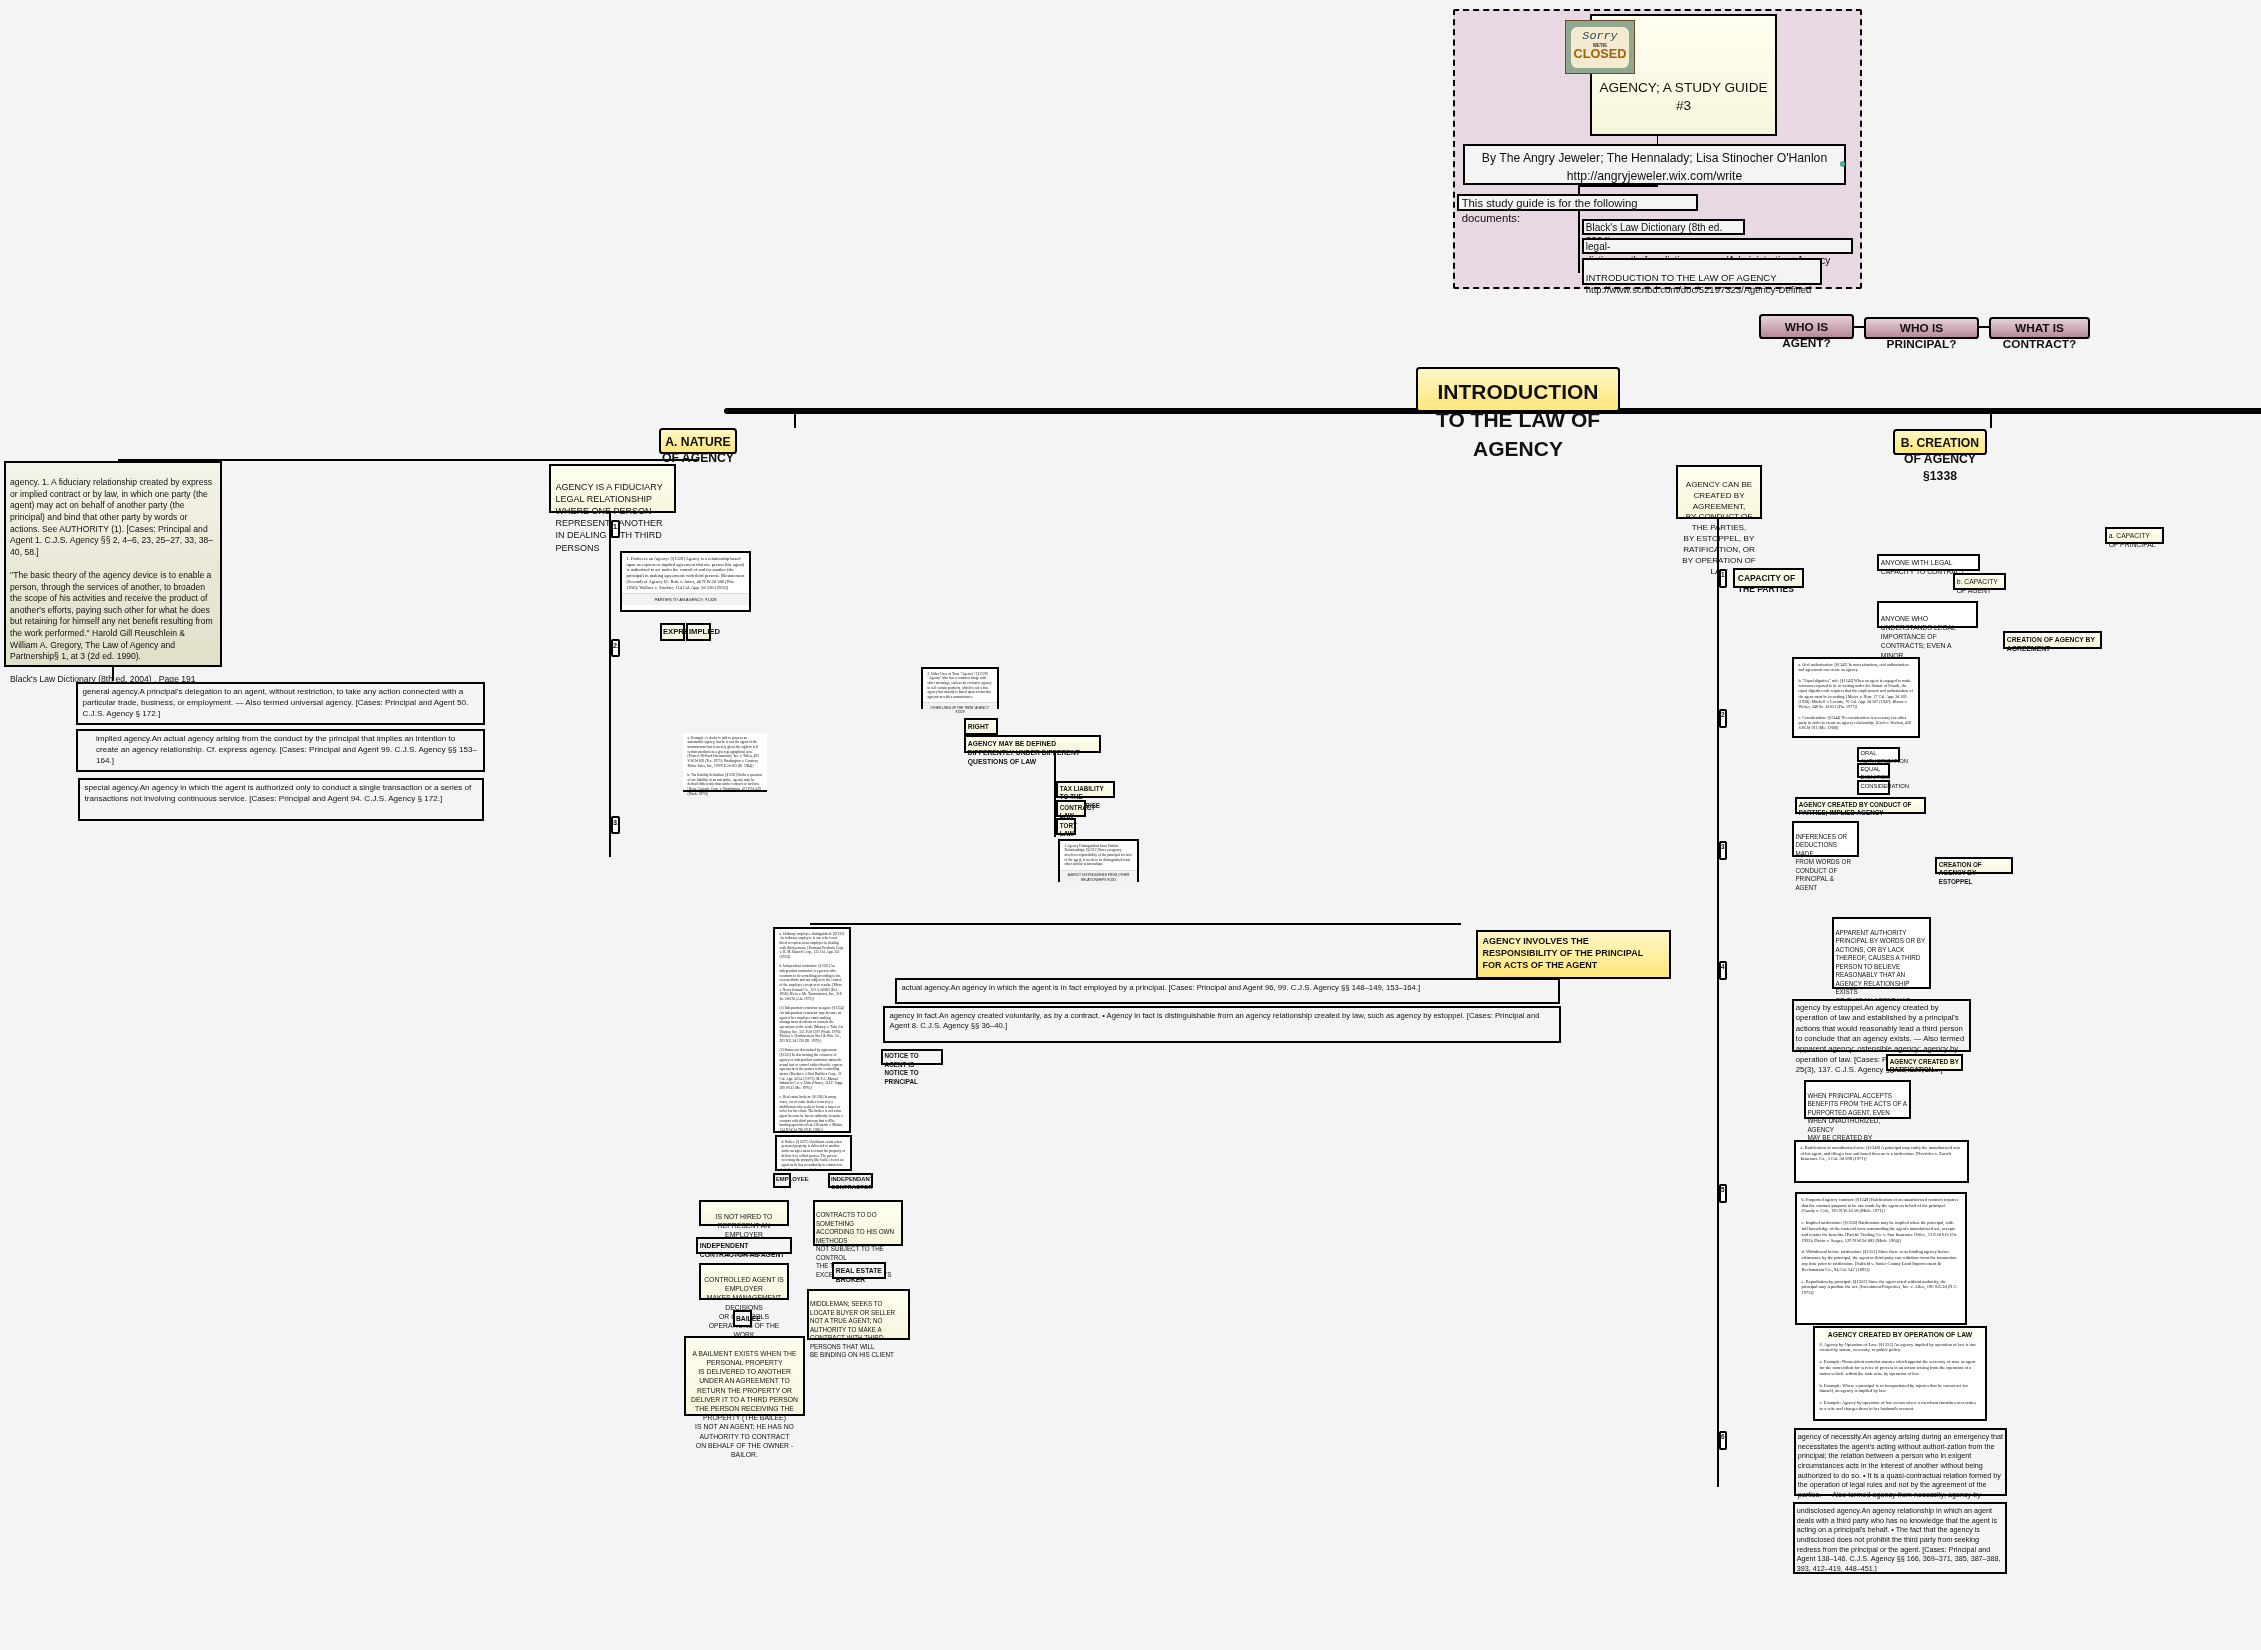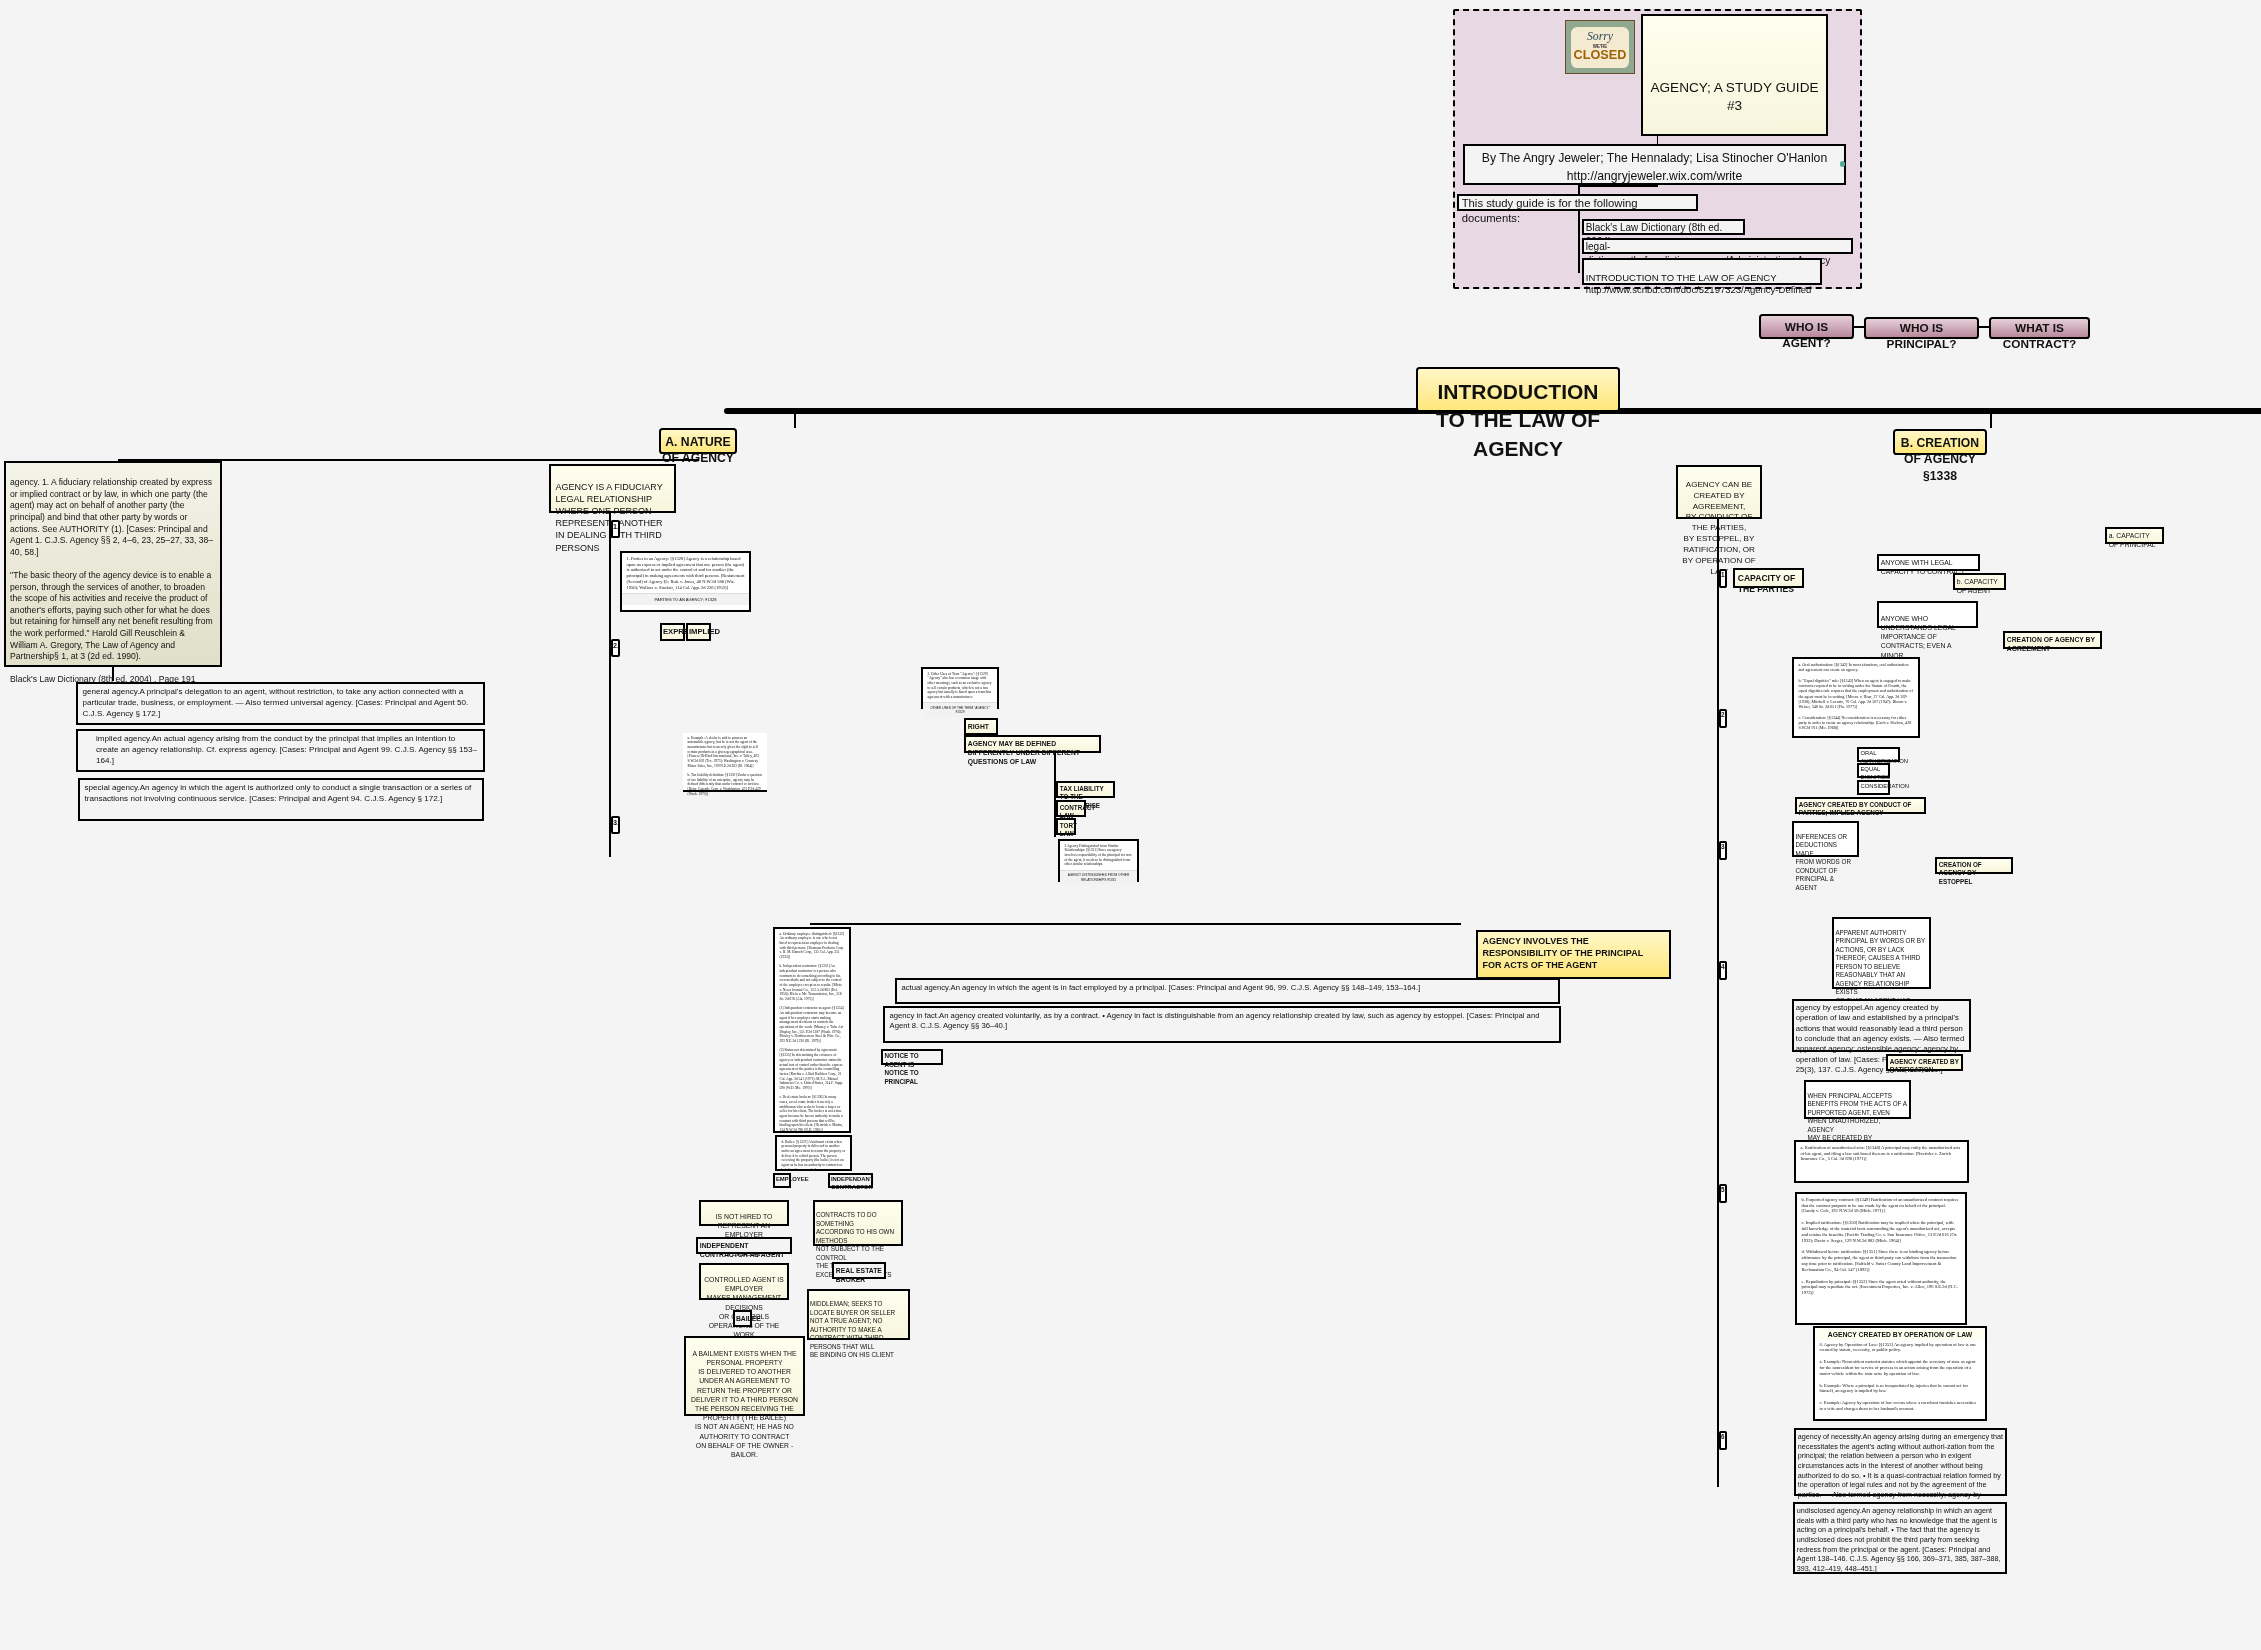--- a/index.html
+++ b/index.html
@@ -16,30 +16,30 @@
   .c { text-align:center; }
   .ln { position:absolute; background:#000; }
   .num { position:absolute; box-sizing:border-box; border:2.7px solid #000; background:#fff; font-weight:bold; text-align:center; border-radius:1.8px; }
   .cap { display:block; text-align:center; font-size:6.3px; background:#f2f2f2; margin:2.7px -4.5px -2.7px; padding:2.7px; border-top:0.5px solid #ddd; }
   .scan { font-family:"Liberation Serif", "DejaVu Serif", serif; font-size:6.8px; line-height:1.3; white-space:pre-line; }
   .pre { white-space:pre-line; }
   #header-frame { position:absolute; left:1453px; top:9px; width:409px; height:280px; background:#e8d8e3;
                   border:2.7px dashed #000; border-radius:1.8px; box-sizing:border-box; }
   .sign { position:absolute; left:1565px; top:20.4px; width:68px; height:52px; background:#8fa88f; border:1.8px solid #6b4a2a; }
   .sign-inner { position:absolute; left:5.4px; top:5.4px; right:5.4px; bottom:5.4px; background:#f3ead0; border-radius:6.3px; text-align:center; }
-  .sign-sorry { font-family:Liberation Serif, serif; font-style:italic; color:#2d4d5a; font-size:11.8px; margin-top:1.8px; }
+  .sign-sorry { font-family:Liberation Mono, monospace; font-style:italic; color:#2d4d5a; font-size:11.8px; margin-top:1.8px; }
   .sign-were { font-size:4.5px; font-weight:bold; color:#333; }
   .sign-closed { font-size:12.7px; font-weight:bold; color:#a16207; line-height:1; }
   .main-trunk { position:absolute; left:0; top:408px; width:3334px; height:6.3px; background:#000; border-radius:3.2px; }
 </style>
 </head>
 <body>
 
 <div id="header-frame"></div>
-<div class="n cream" style="left:1641px;top:13.6px;width:187px;height:122px;text-align:center;padding-top:63px;">
+<div class="n cream" style="left:1590px;top:13.6px;width:187px;height:122px;text-align:center;padding-top:63px;">
   <span style="font-size:13.6px;">AGENCY; A STUDY GUIDE #3</span>
 </div>
 <div class="sign">
   <div class="sign-inner">
     <div class="sign-sorry">Sorry</div>
     <div class="sign-were">WE'RE</div>
     <div class="sign-closed">CLOSED</div>
   </div>
 </div>
 <div class="ln" style="left:1657px;top:136px;width:1.4px;height:8.1px;"></div>

